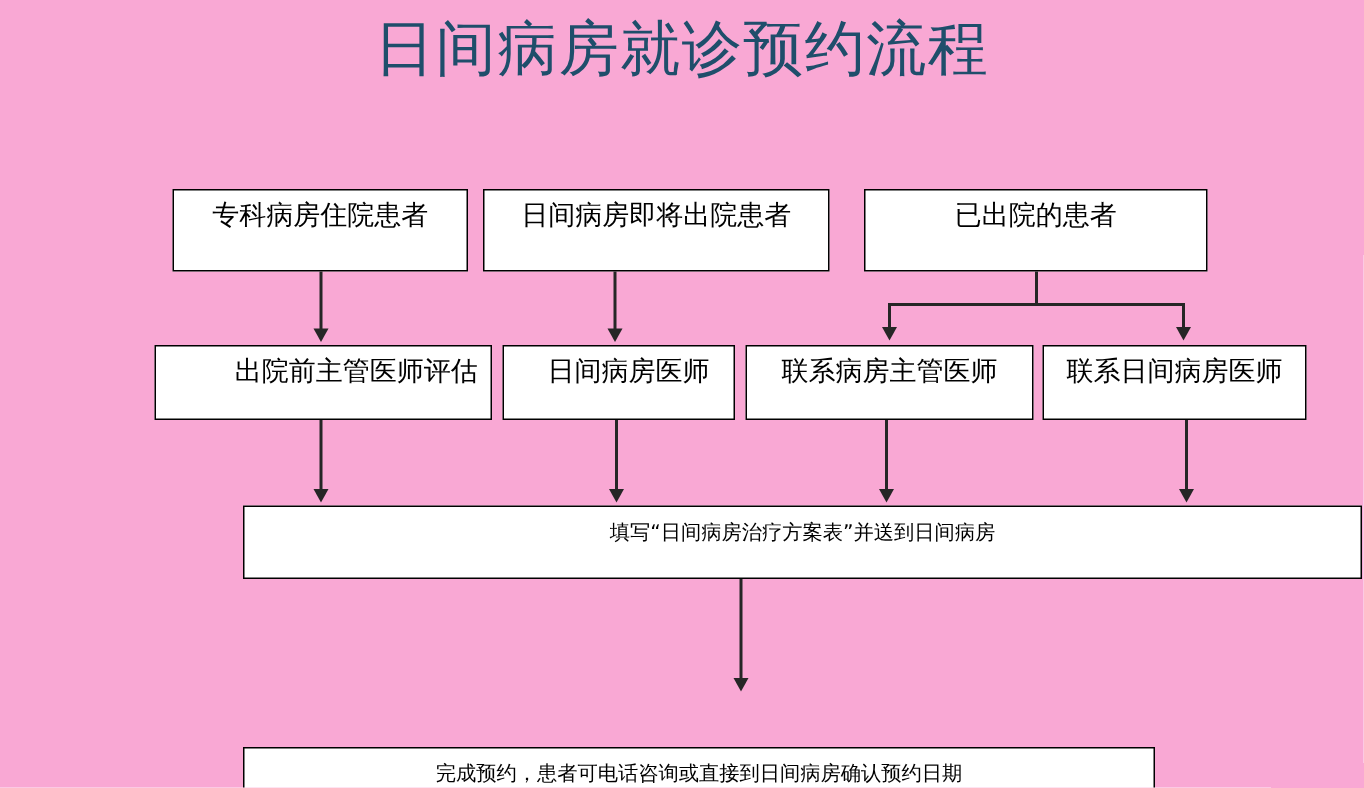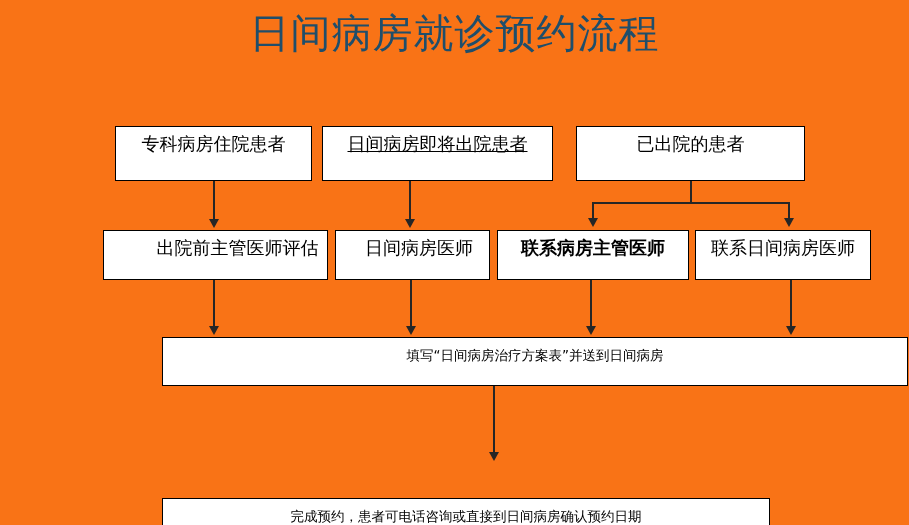--- a/index.html
+++ b/index.html
@@ -10,21 +10,21 @@
     width: 909px;
     height: 525px;
     background: #ffffff;
     font-family: "DejaVu Sans", "Liberation Sans", sans-serif;
     overflow: hidden;
   }
   #canvas {
     position: relative;
     width: 909px;
     height: 525px;
-    background: #f97316;
+    background: #f9a8d4;
   }
   .title {
     position: absolute;
     left: 0;
     top: 8px;
     width: 909px;
     text-align: center;
     font-size: 40px;
     line-height: 50px;
     font-weight: 400;
@@ -68,42 +68,42 @@
 </style>
 </head>
 <body>
 
 <div id="canvas">
 
   <div class="title">日间病房就诊预约流程</div>
 
   <div class="node" style="left:115px; top:126px; width:197px; height:55px;">专科病房住院患者</div>
 
-  <div class="node" style="left:322px; top:126px; width:231px; height:55px;text-decoration:underline;">日间病房即将出院患者</div>
+  <div class="node" style="left:322px; top:126px; width:231px; height:55px;">日间病房即将出院患者</div>
 
   <div class="node" style="left:576px; top:126px; width:229px; height:55px;">已出院的患者</div>
 
   <div class="vline" style="left:213px; top:181px; height:40px;"></div>
   <div class="arrowhead" style="left:209px; top:219px;"></div>
 
   <div class="vline" style="left:409px; top:181px; height:40px;"></div>
   <div class="arrowhead" style="left:405px; top:219px;"></div>
 
   <div class="vline" style="left:690px; top:181px; height:23px;"></div>
   <div class="hline" style="left:592px; top:202px; width:198px;"></div>
   <div class="vline" style="left:592px; top:202px; height:18px;"></div>
   <div class="arrowhead" style="left:588px; top:218px;"></div>
   <div class="vline" style="left:788px; top:202px; height:18px;"></div>
   <div class="arrowhead" style="left:784px; top:218px;"></div>
 
   <div class="node" style="left:103px; top:230px; width:225px; height:50px;padding-left:44px;">出院前主管医师评估</div>
 
   <div class="node" style="left:335px; top:230px; width:155px; height:50px;padding-left:13px;">日间病房医师</div>
 
-  <div class="node" style="left:497px; top:230px; width:192px; height:50px;font-weight:bold;">联系病房主管医师</div>
+  <div class="node" style="left:497px; top:230px; width:192px; height:50px;">联系病房主管医师</div>
 
   <div class="node" style="left:695px; top:230px; width:176px; height:50px;">联系日间病房医师</div>
 
   <div class="vline" style="left:213px; top:280px; height:48px;"></div>
   <div class="arrowhead" style="left:209px; top:326px;"></div>
 
   <div class="vline" style="left:410px; top:280px; height:48px;"></div>
   <div class="arrowhead" style="left:406px; top:326px;"></div>
 
   <div class="vline" style="left:590px; top:280px; height:48px;"></div>

